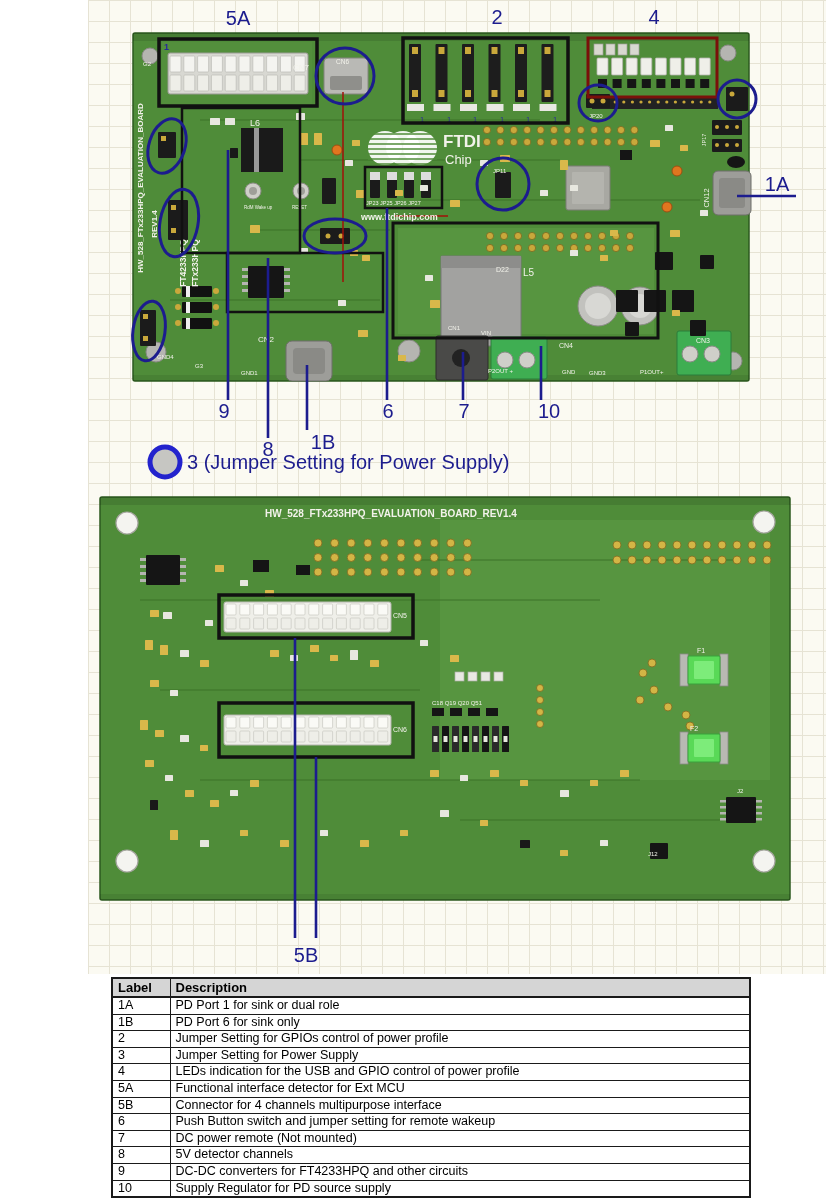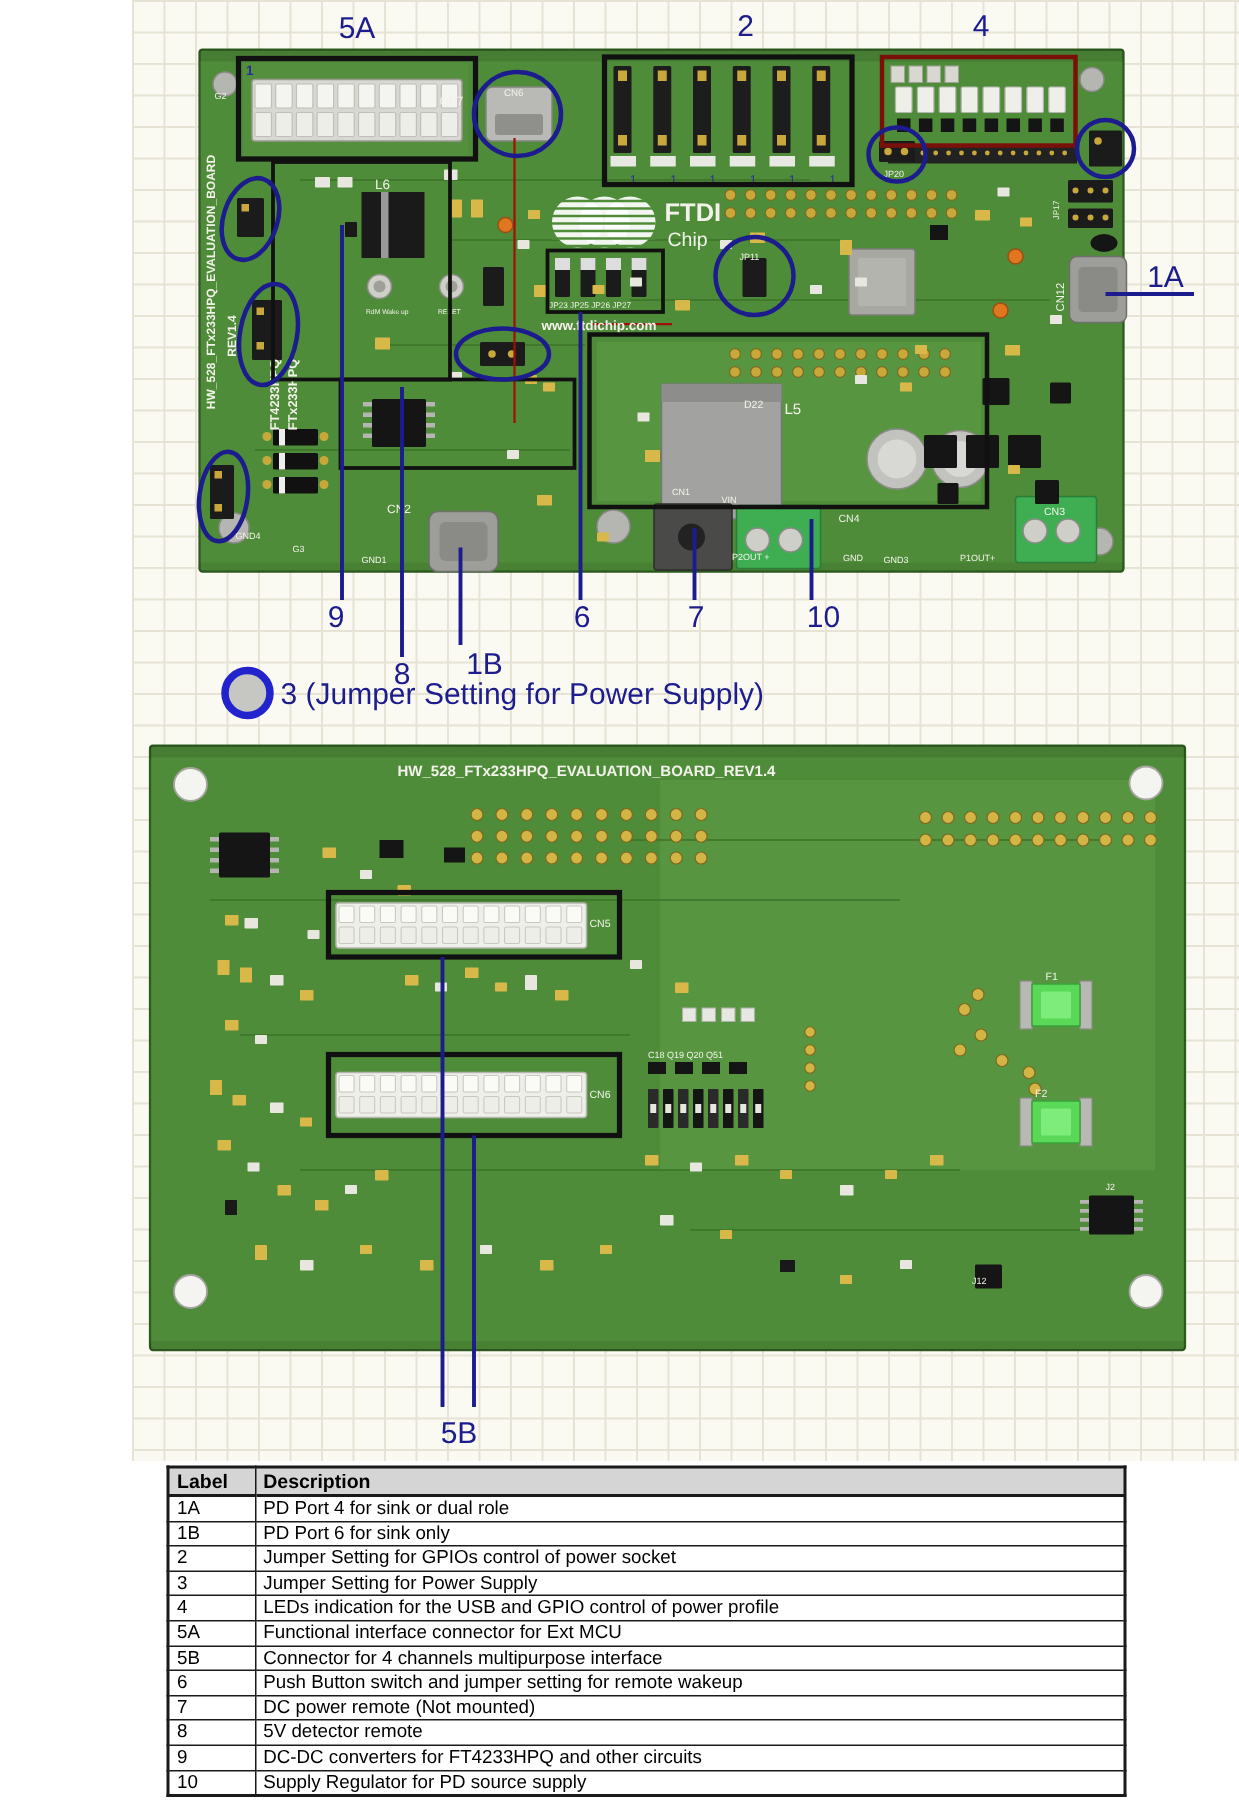--- a/index.html
+++ b/index.html
@@ -642,57 +642,57 @@
       </colgroup>
     <thead>
       <tr>
         <th>Label</th>
         <th>Description</th>
       </tr>
     </thead>
     <tbody id="table-body">
         <tr>
           <td>1A</td>
-          <td>PD Port 4 for sink or dual role</td>
+          <td>PD Port 1 for sink or dual role</td>
         </tr>
         <tr>
           <td>1B</td>
           <td>PD Port 6 for sink only</td>
         </tr>
         <tr>
           <td>2</td>
-          <td>Jumper Setting for GPIOs control of power socket</td>
+          <td>Jumper Setting for GPIOs control of power profile</td>
         </tr>
         <tr>
           <td>3</td>
           <td>Jumper Setting for Power Supply</td>
         </tr>
         <tr>
           <td>4</td>
           <td>LEDs indication for the USB and GPIO control of power profile</td>
         </tr>
         <tr>
           <td>5A</td>
-          <td>Functional interface connector for Ext MCU</td>
+          <td>Functional interface detector for Ext MCU</td>
         </tr>
         <tr>
           <td>5B</td>
           <td>Connector for 4 channels multipurpose interface</td>
         </tr>
         <tr>
           <td>6</td>
           <td>Push Button switch and jumper setting for remote wakeup</td>
         </tr>
         <tr>
           <td>7</td>
           <td>DC power remote (Not mounted)</td>
         </tr>
         <tr>
           <td>8</td>
-          <td>5V detector remote</td>
+          <td>5V detector channels</td>
         </tr>
         <tr>
           <td>9</td>
           <td>DC-DC converters for FT4233HPQ and other circuits</td>
         </tr>
         <tr>
           <td>10</td>
           <td>Supply Regulator for PD source supply</td>
         </tr>
       </tbody>

